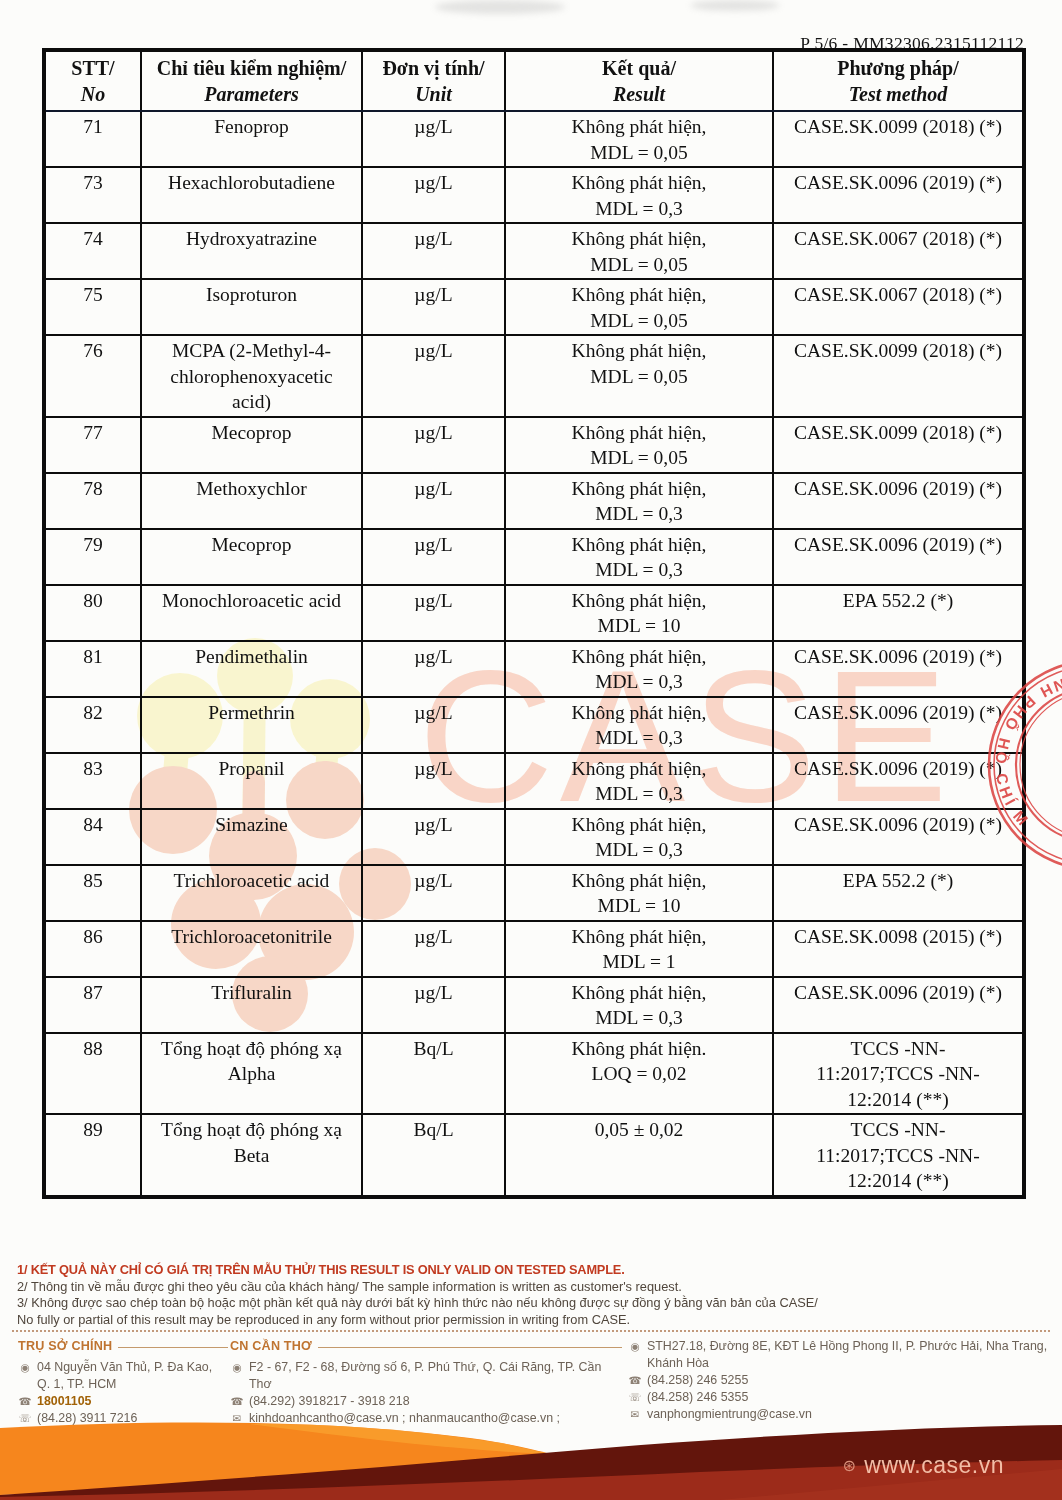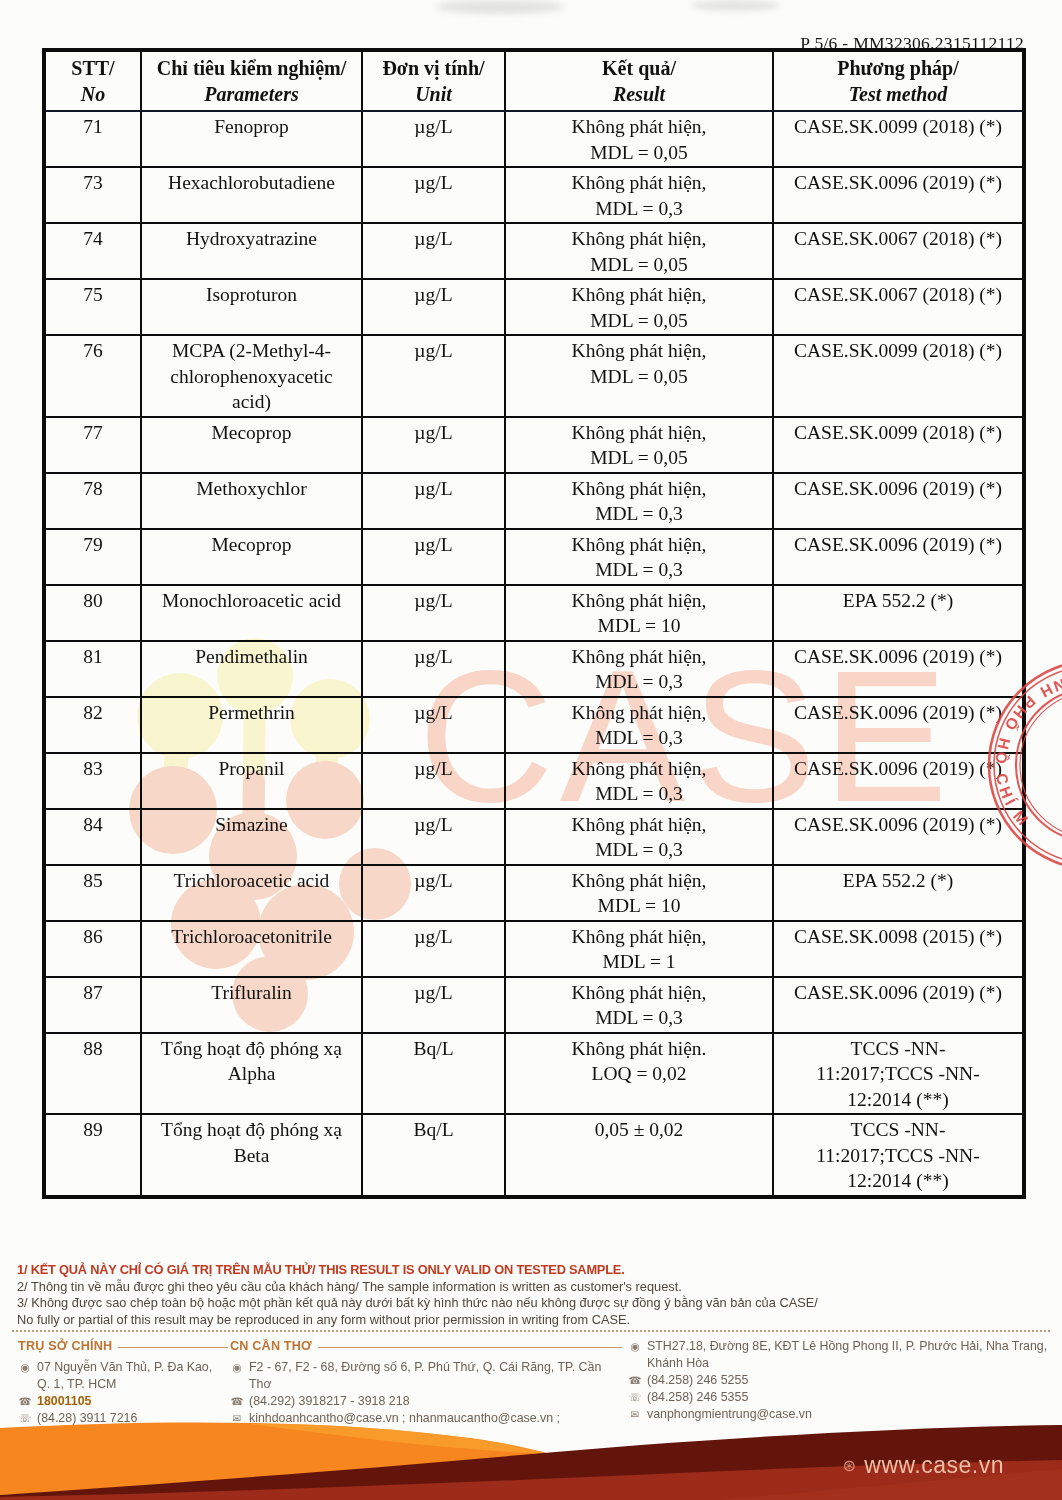--- a/index.html
+++ b/index.html
@@ -564,21 +564,21 @@
 
   <div id="contact-separator"></div>
 
   <div class="office" id="office-hq">
     <div class="office-title">
         <span>TRỤ SỞ CHÍNH</span>
         <span class="rule"></span>
       </div>
     <div class="crow">
         <span class="cicon">◉</span>
-        <span class="cval">07 Nguyễn Văn Thủ, P. Đa Kao, Q. 1, TP. HCM</span>
+        <span class="cval">04 Nguyễn Văn Thủ, P. Đa Kao, Q. 1, TP. HCM</span>
       </div>
     <div class="crow">
         <span class="cicon">☎</span>
         <span class="cval bold-val">18001105</span>
       </div>
     <div class="crow">
         <span class="cicon">☏</span>
         <span class="cval">(84.28) 3911 7216</span>
       </div>
     <div class="crow">

